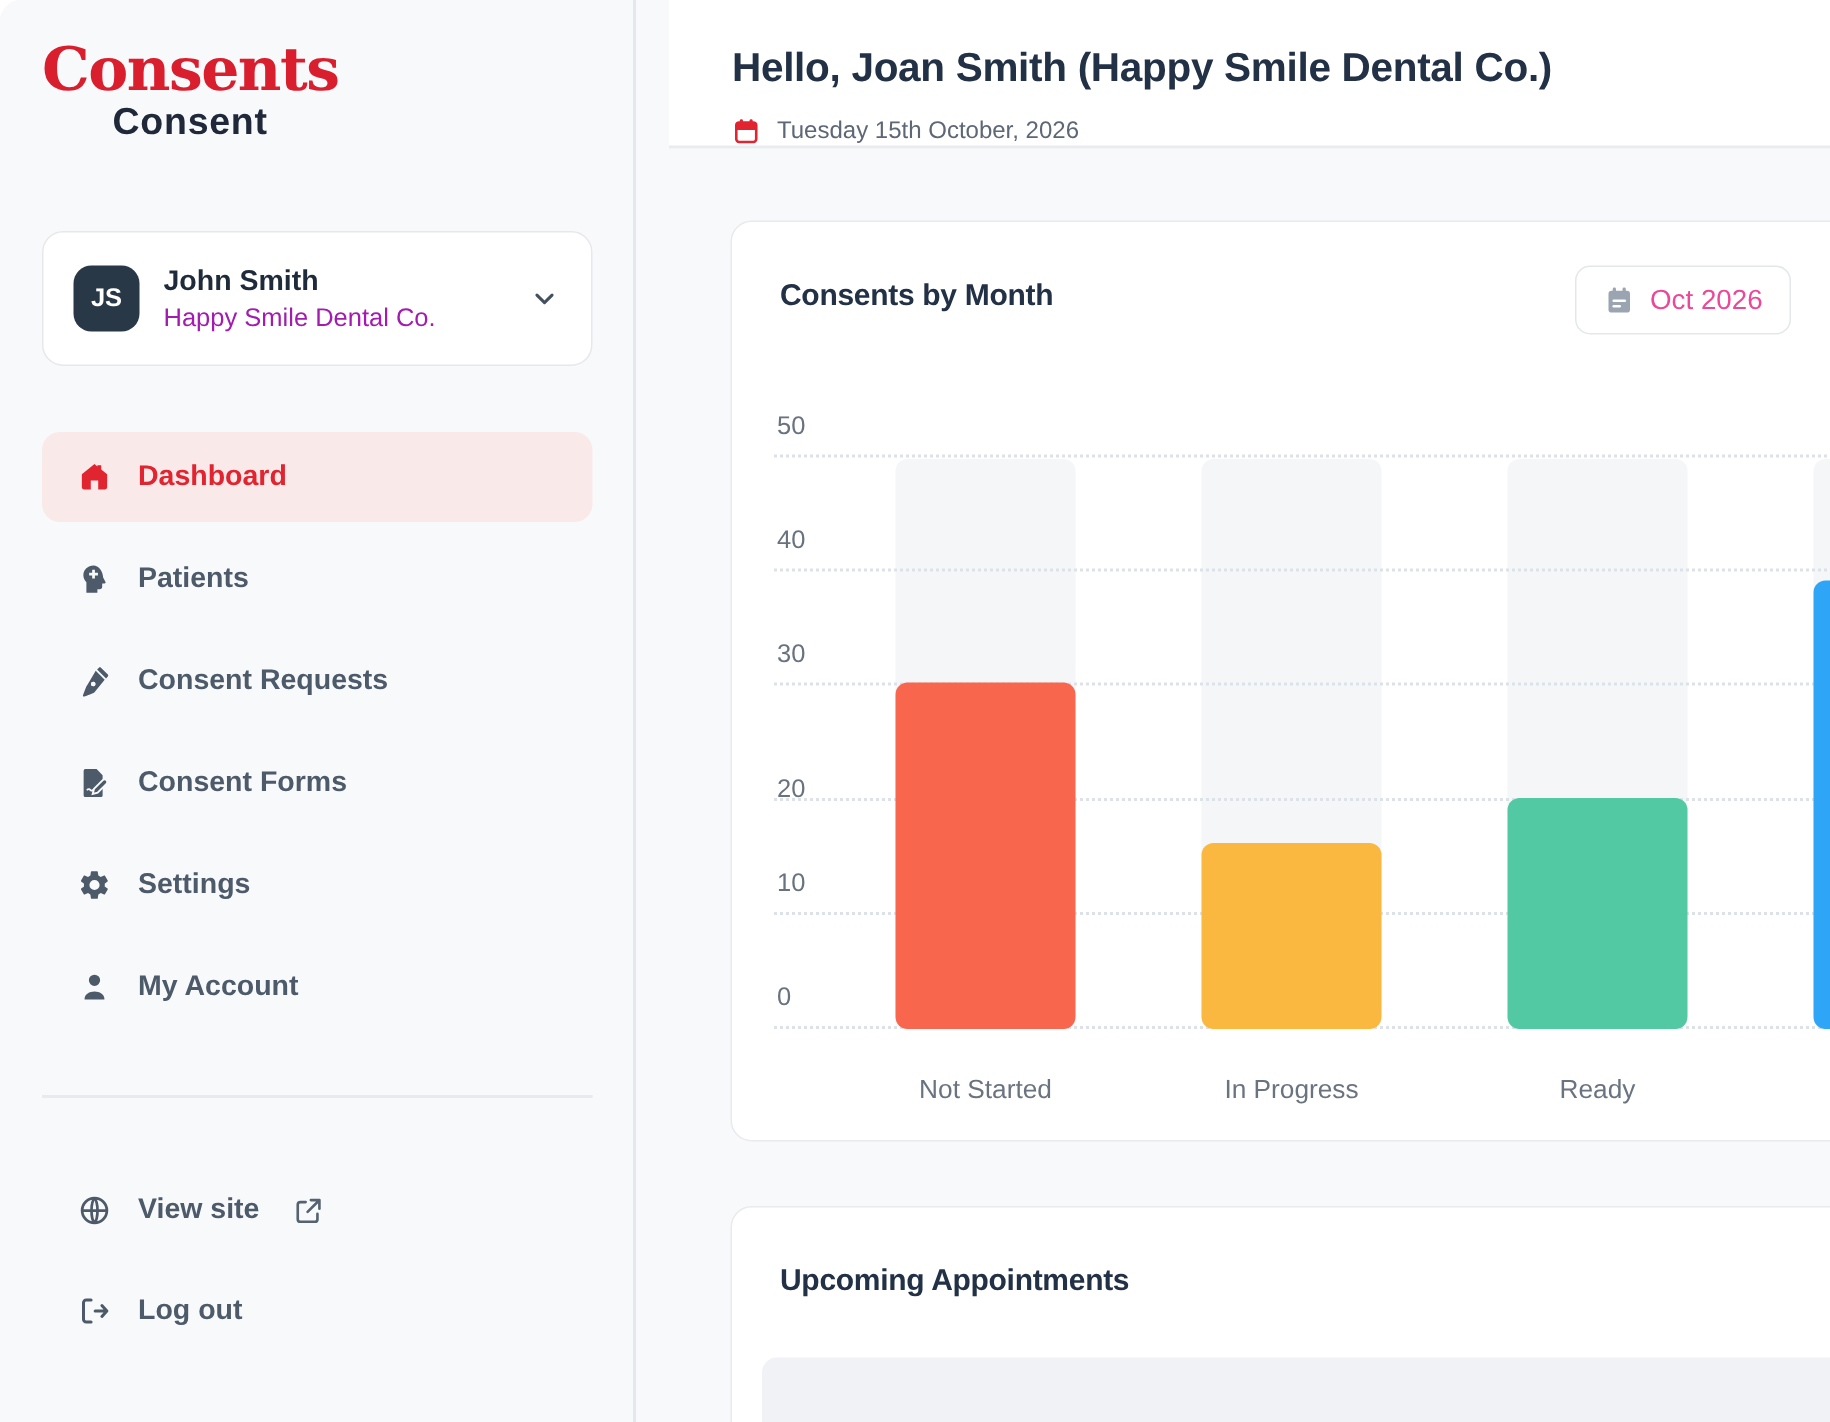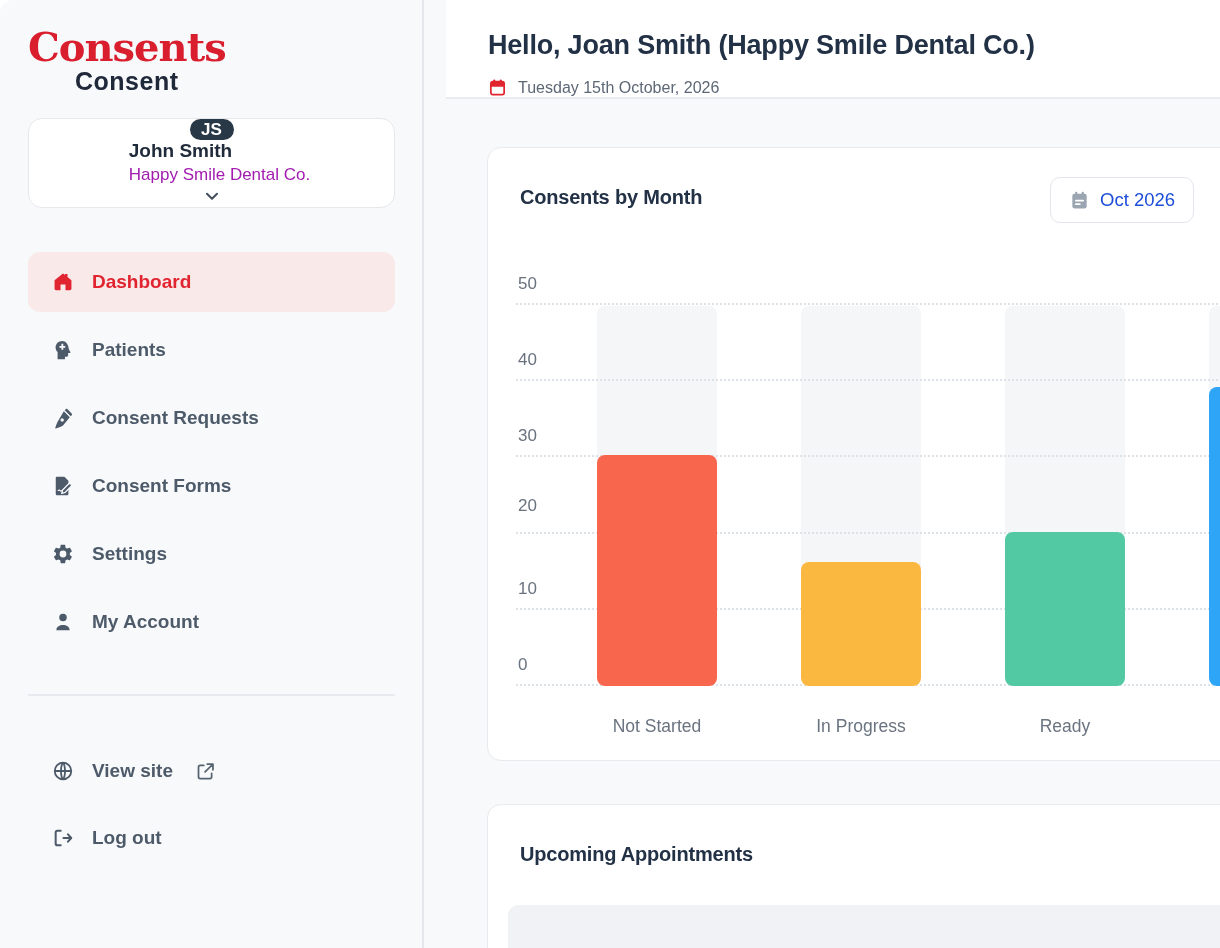--- a/index.html
+++ b/index.html
@@ -9,22 +9,22 @@
     border-radius:14px 0 0 0; overflow:hidden; background:#f8f9fb; }
 
   
   .sidebar { width:424px; min-width:424px; height:100%; background:#f8f9fb;
     border-right:2px solid #e4e7ec; padding:26px 27px 0 28px; }
   .logo-line1 { font-family:"DejaVu Serif", serif; font-weight:700; font-size:40px;
     line-height:42px; color:#d91e2e; letter-spacing:-1px; }
   .logo-line2 { font-size:25px; line-height:26px; font-weight:700; color:#20293a;
     margin-left:47px; letter-spacing:.5px; }
 
-  .user-card { margin-top:24px; height:90px; background:#fff; border:1.5px solid #e6e8ec;
-    border-radius:14px; display:flex; align-items:center; padding:0 20px; cursor:pointer;flex-direction:column; }
+  .user-card { margin-top:60px; height:90px; background:#fff; border:1.5px solid #e6e8ec;
+    border-radius:14px; display:flex; align-items:center; padding:0 20px; cursor:pointer; }
   .avatar { width:44px; height:44px; border-radius:12px; background:#293847; color:#fff;
     font-size:17px; font-weight:600; display:flex; align-items:center; justify-content:center; }
   .user-meta { margin-left:16px; flex:1; min-width:0; }
   .user-name { font-size:19px; font-weight:700; color:#1f2b3a; }
   .user-org { font-size:17px; color:#a21caf; margin-top:3px; white-space:nowrap; }
   .user-card .chev { color:#44505e; }
 
   nav.side-nav { margin-top:44px; display:flex; flex-direction:column; gap:8px; }
   .nav-item { height:60px; border-radius:12px; display:flex; align-items:center;
     padding-left:24px; gap:18px; color:#4d5a69; font-size:19px; font-weight:700; cursor:pointer; }
@@ -47,21 +47,21 @@
     font-size:16px; color:#5d6775; }
   .content { flex:1; padding:48px 0 0 41px; }
 
   .card { position:relative; width:906px; background:#fff; border:1.5px solid #e8eaee;
     border-radius:14px; }
   .chart-card { height:614px; }
   .card-title { position:absolute; left:32px; top:38px; font-size:20px; font-weight:700;
     color:#223145; letter-spacing:-.2px; }
   .btn { position:absolute; top:29px; height:46px; background:#fff; border:1.5px solid #e3e7ec;
     border-radius:10px; display:flex; align-items:center; gap:10px; padding:0 18px;
-    font-size:18.5px; color:#1d4ed8; font-weight:500; cursor:pointer; }
+    font-size:18.5px; color:#ec4899; font-weight:500; cursor:pointer; }
   .btn.month { left:562px; }
   .btn.period-nav { left:738px; width:170px; }
 
   
   .chart { position:absolute; inset:0; overflow:hidden; border-radius:14px; }
   .gridline { position:absolute; left:28px; right:22px; border-top:2px dotted #dde1e8; }
   .ytick { position:absolute; left:30px; width:60px; height:24px; line-height:24px;
     font-size:17px; color:#69727f; }
   .col-track { position:absolute; width:120px; background:#f5f6f8; border-radius:8px; }
   .bar { position:absolute; width:120px; border-radius:8px; cursor:pointer; }
@@ -220,21 +220,21 @@
         <div class="chart" id="chart">
             <div class="col-track" style="left: 109px; top: 158px; height: 378px; background: rgb(245, 246, 248);"></div>
             <div class="col-track" style="left: 313px; top: 158px; height: 378px; background: rgb(245, 246, 248);"></div>
             <div class="col-track" style="left: 517px; top: 158px; height: 378px; background: rgb(245, 246, 248);"></div>
             <div class="col-track" style="left: 721px; top: 158px; height: 378px; background: rgb(245, 246, 248);"></div>
             <div class="gridline" style="top: 536px;"></div>
             <div class="ytick" style="top: 505px;">0</div>
             <div class="gridline" style="top: 459.8px;"></div>
             <div class="ytick" style="top: 428.8px;">10</div>
             <div class="gridline" style="top: 383.6px;"></div>
-            <div class="ytick" style="top: 346px;">20</div>
+            <div class="ytick" style="top: 366px;">20</div>
             <div class="gridline" style="top: 307.4px;"></div>
             <div class="ytick" style="top: 276.4px;">30</div>
             <div class="gridline" style="top: 231.2px;"></div>
             <div class="ytick" style="top: 200.2px;">40</div>
             <div class="gridline" style="top: 155px;"></div>
             <div class="ytick" style="top: 124px;">50</div>
             <div class="bar" style="left: 109px; top: 307.4px; height: 230.6px; background: rgb(248, 102, 78);"></div>
             <div class="xtick" style="left: 89px; top: 568px;">Not Started</div>
             <div class="bar" style="left: 313px; top: 414.08px; height: 123.92px; background: rgb(251, 184, 64);"></div>
             <div class="xtick" style="left: 293px; top: 568px;">In Progress</div>

